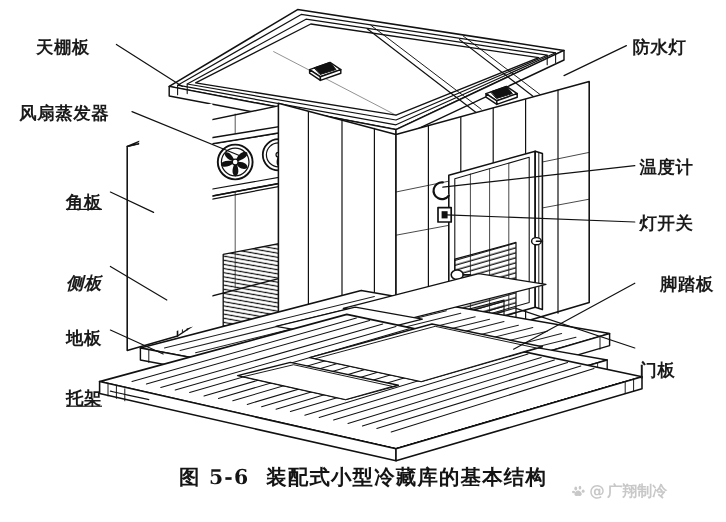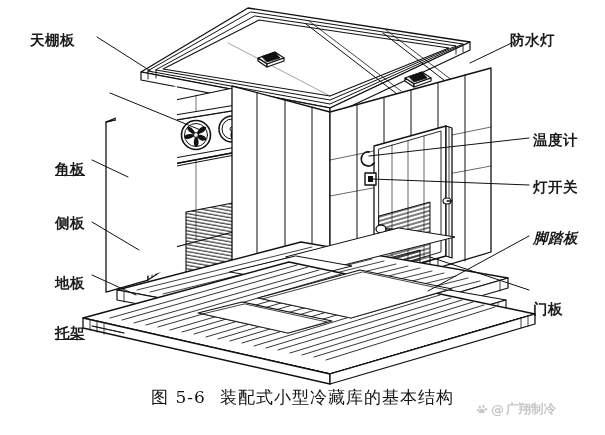--- a/index.html
+++ b/index.html
@@ -13,21 +13,21 @@
 
   .lbl{
     position:absolute;white-space:nowrap;
     font-family:"DejaVu Sans","Liberation Sans",sans-serif;
     font-size:14.5px;font-weight:700;letter-spacing:.5px;color:#1a1a1a;
     line-height:1;
   }
   .cap{
     position:absolute;left:0;top:386px;width:605px;text-align:center;
     font-family:"DejaVu Serif","Liberation Serif",serif;
-    font-size:17px;font-weight:400;color:#141414;letter-spacing:1px;
+    font-size:17px;font-weight:700;color:#141414;letter-spacing:1px;
   }
   .cap .num{margin-right:14px;}
   .wm{
     position:absolute;left:476px;top:401px;
     display:flex;align-items:center;gap:2px;
     font-family:"DejaVu Sans","Liberation Sans",sans-serif;
     font-size:12.5px;font-weight:700;color:#c8c8c8;letter-spacing:0;
   }
   .wm .paw{width:13px;height:13px;display:inline-block;}
   .wm .at{font-size:13px;}
@@ -294,29 +294,30 @@
         <path d="M529,138 L369,156"></path>
         <path d="M529,185 L372,179"></path>
         <path d="M529,236 L428,291"></path>
         <path d="M529,290 L430,257"></path>
       </g>
 
     </g>
   </svg>
 
   <div class="lbl" style="left:30px;top:33px;">天棚板</div>
+  <div class="lbl" style="left:16px;top:88px;">风扇蒸发器</div>
   <div class="lbl" style="left:55px;top:162px;text-decoration:underline;">角板</div>
-  <div class="lbl" style="left:55px;top:216px;">侧板</div>
+  <div class="lbl" style="left:55px;top:230px;font-style:italic;">侧板</div>
   <div class="lbl" style="left:55px;top:276px;">地板</div>
   <div class="lbl" style="left:55px;top:326px;text-decoration:underline;">托架</div>
 
-  <div class="lbl" style="left:510px;top:33px;">防水灯</div>
+  <div class="lbl" style="left:527px;top:33px;">防水灯</div>
   <div class="lbl" style="left:533px;top:133px;">温度计</div>
   <div class="lbl" style="left:533px;top:180px;text-align:center;">灯开关</div>
-  <div class="lbl" style="left:533px;top:231px;font-style:italic;">脚踏板</div>
+  <div class="lbl" style="left:550px;top:231px;">脚踏板</div>
   <div class="lbl" style="left:533px;top:302px;">门板</div>
 
   <div class="cap">
     <span class="num">图 5-6</span><span>装配式小型冷藏库的基本结构</span>
   </div>
 
   <div class="wm">
     <svg class="paw" viewBox="0 0 24 24">
       <g fill="#c8c8c8">
         <ellipse cx="7" cy="7.5" rx="2.2" ry="3"></ellipse>

